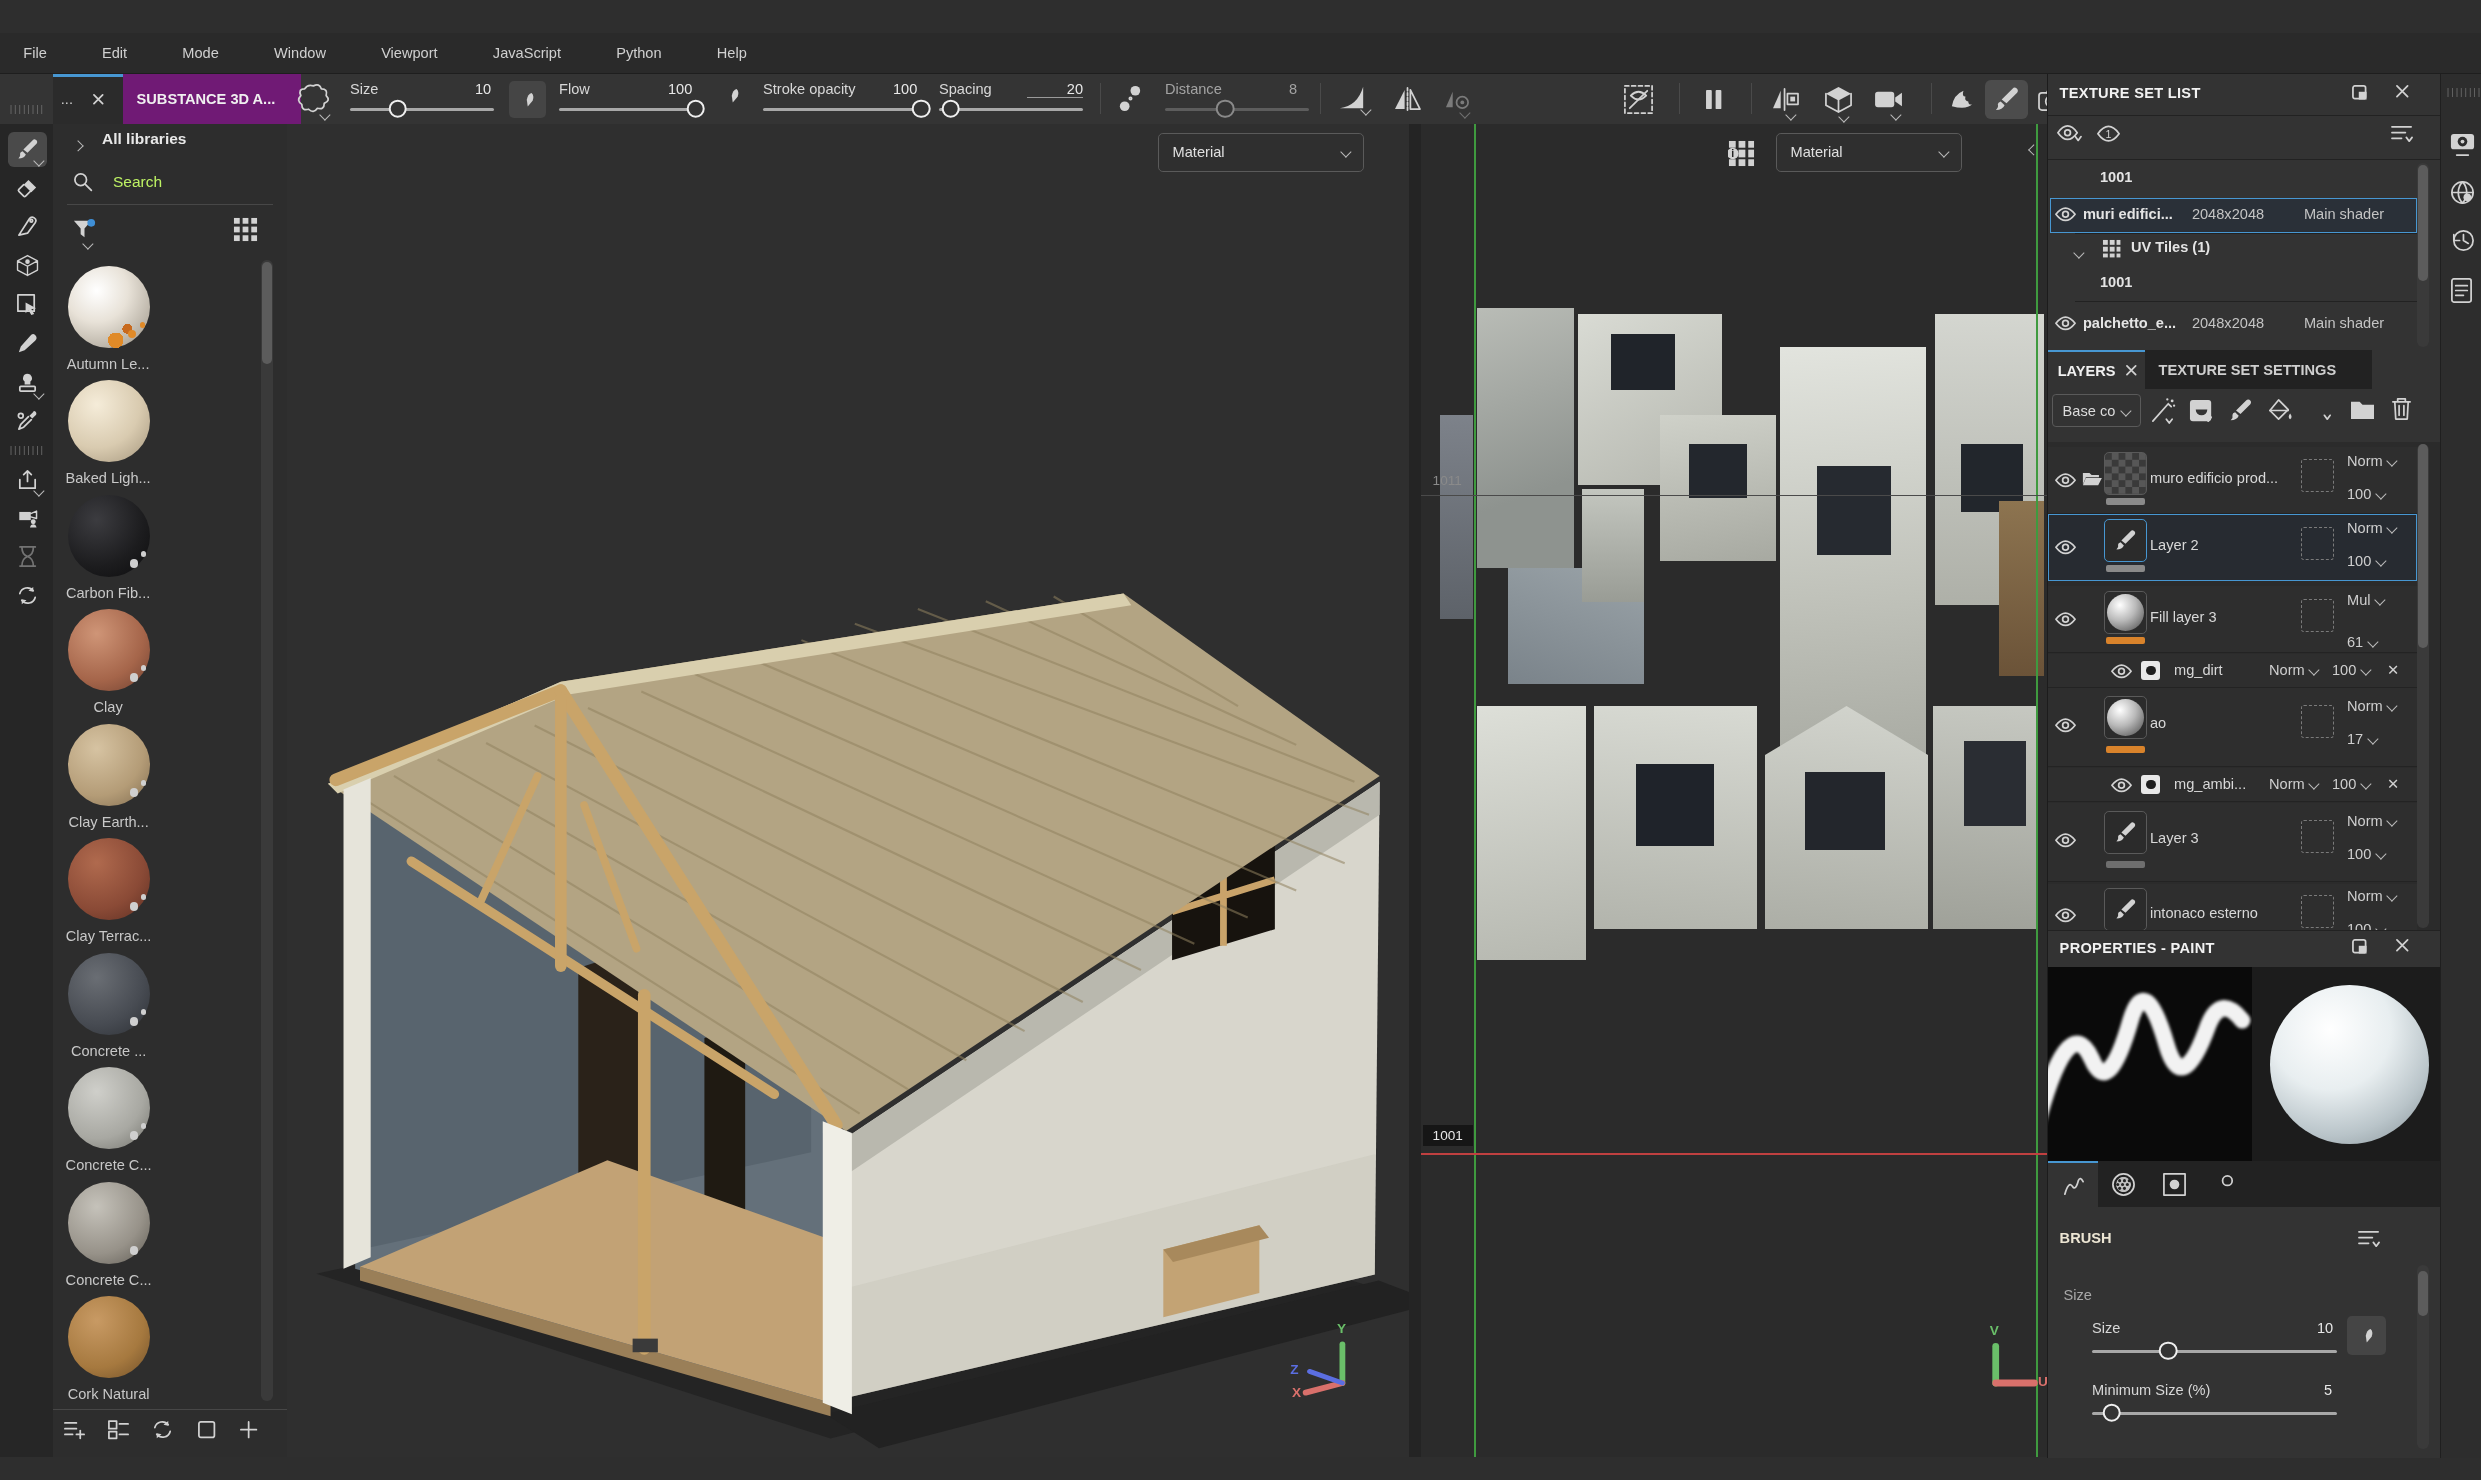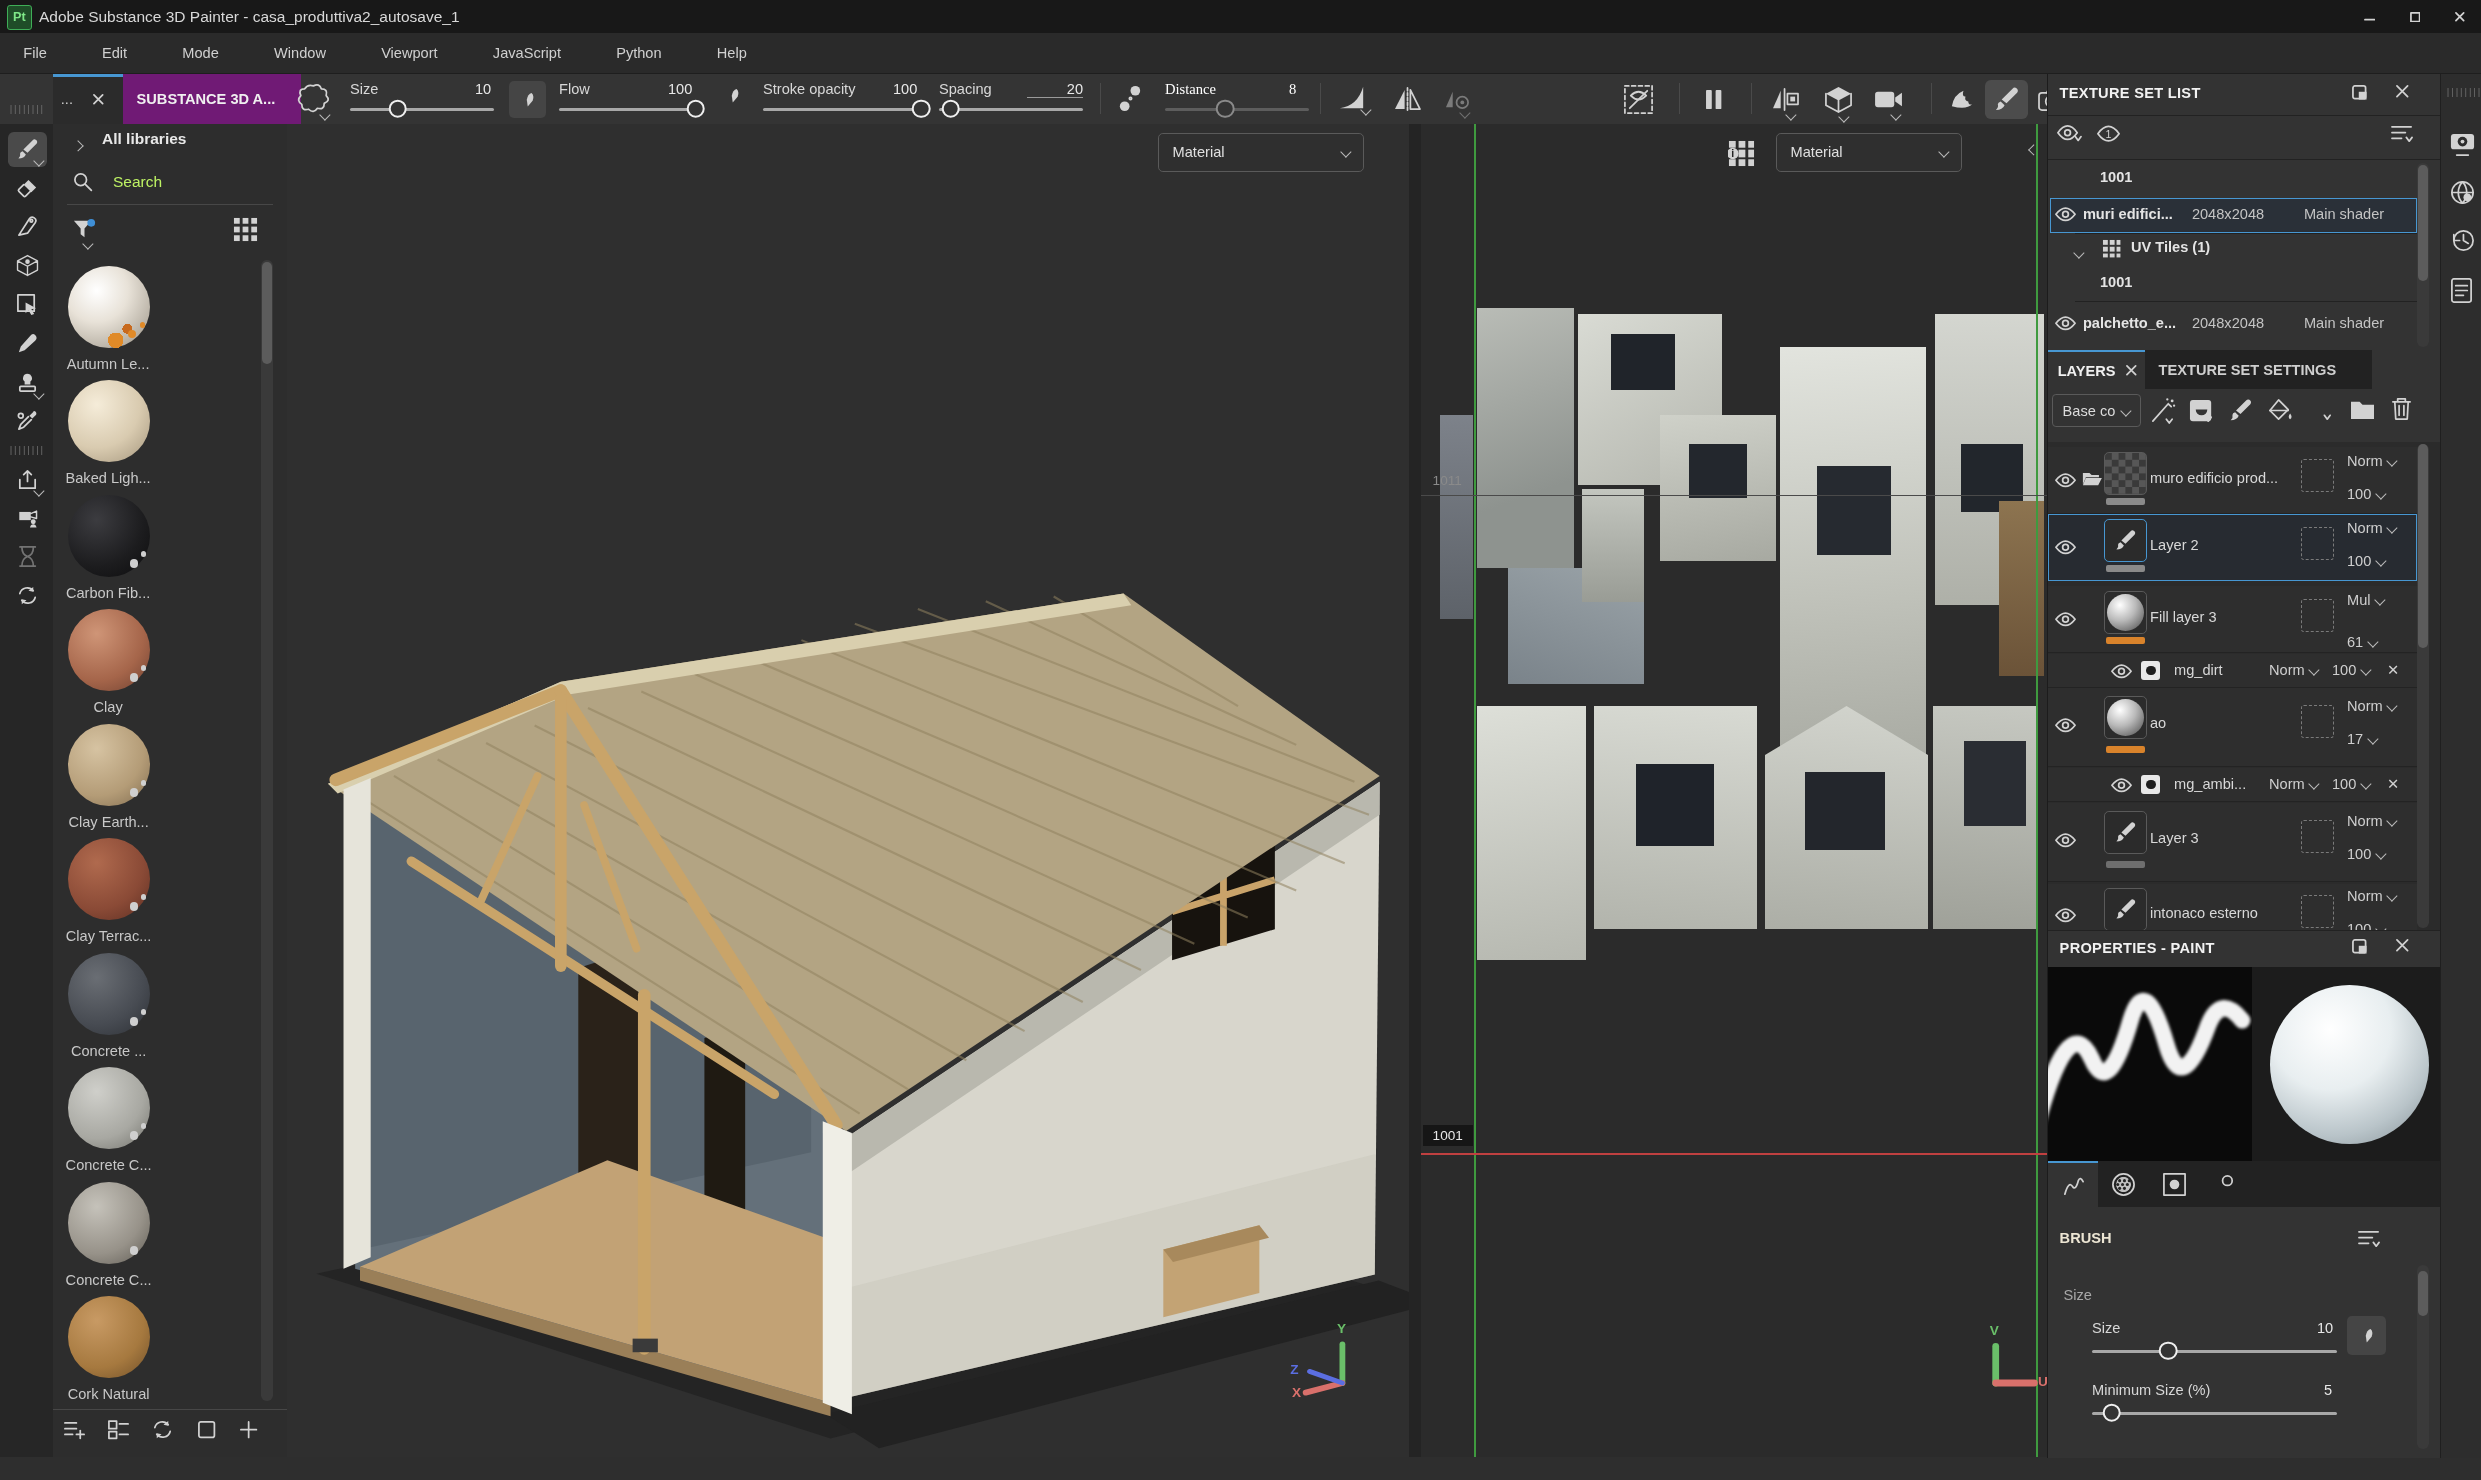--- a/index.html
+++ b/index.html
@@ -10,21 +10,21 @@
   
   .titlebar{left:0;top:0;width:2481px;height:33px;background:#181818;}
   .pt-logo{left:6.8px;top:4.9px;width:23px;height:23px;background:#1f4d28;border:1px solid #3fae57;border-radius:2.9px;
            color:#7ee787;font-size:12.6px;font-weight:bold;display:flex;align-items:center;justify-content:center;}
   .title-text{left:39px;top:7.8px;font-size:15.5px;color:#d8d8d8;}
   .winbtn{top:0;width:45px;height:33px;display:flex;align-items:center;justify-content:center;color:#cfcfcf;}
   .menubar{left:0;top:33px;width:2481px;height:41px;background:#2a2a2a;border-bottom:1px solid #1e1e1e;display:flex;align-items:center;padding-left:9.7px;box-sizing:border-box;gap:28px;}
   .menu-item{padding:0 13.6px;font-size:14.6px;color:#d0d0d0;height:41px;display:flex;align-items:center;}
   .toolbar{left:0;top:74px;width:2481px;height:50px;background:#343434;border-bottom:1px solid #222;}
   .tb-label{font-size:14.6px;color:#d8d8d8;}
-  .tb-label.dim,.tb-value.dim{color:#ffffff;font-family:Liberation Serif, serif;}
+  .tb-label.dim,.tb-value.dim{color:#a3a3a3;}
   .tb-value{font-size:14.6px;color:#e8e8e8;}
   .slider{position:absolute;height:15.5px;}
   .slider .track{position:absolute;left:0;right:0;top:6.8px;height:2.9px;background:#a8a8a8;border-radius:1.9px;}
   .slider.dim .track{background:#5d5d5d;}
   .slider .thumb{position:absolute;top:7.8px;width:14.6px;height:14.6px;border:2.4px solid #efefef;background:#343434;border-radius:50%;transform:translate(-50%,-50%);}
   .slider.dim .thumb{border-color:#8a8a8a;}
   .vsep{position:absolute;top:83px;width:1px;height:31px;background:#4a4a4a;}
   .cd{display:inline-block;width:6.8px;height:6.8px;border-right:1.6px solid #bbb;border-bottom:1.6px solid #bbb;transform:rotate(45deg);}
   .cr{display:inline-block;width:6.8px;height:6.8px;border-right:1.6px solid #bbb;border-bottom:1.6px solid #bbb;transform:rotate(-45deg);}
   .penbox{position:absolute;width:37px;height:37px;background:#454545;border-radius:4.9px;display:flex;align-items:center;justify-content:center;}
@@ -85,39 +85,20 @@
   svg{display:block;}
   .ico{fill:none;stroke:#d2d2d2;stroke-width:1.8;stroke-linecap:round;stroke-linejoin:round;}
   .ico-fill{fill:#d2d2d2;stroke:none;}
   .dim-ico{opacity:.45;}
 </style>
 </head>
 <body>
 
 <div id="app" class="nosel">
 
-  <div class="abs titlebar">
-    <div class="abs pt-logo">Pt</div>
-    <div class="abs title-text">Adobe Substance 3D Painter - casa_produttiva2_autosave_1</div>
-    <div class="abs winbtn" style="left:2347px">
-        <svg width="11.6" height="11.6" viewBox="0 0 12 12">
-          <line class="ico" x1="1" y1="9" x2="11" y2="9"></line>
-        </svg>
-      </div>
-    <div class="abs winbtn" style="left:2392px">
-        <svg width="11.6" height="11.6" viewBox="0 0 12 12">
-          <rect class="ico" x="2" y="2" width="9" height="9"></rect>
-        </svg>
-      </div>
-    <div class="abs winbtn" style="left:2437px">
-        <svg width="11.6" height="11.6" viewBox="0 0 12 12">
-          <path class="ico" d="M2 2 L10 10 M10 2 L2 10"></path>
-        </svg>
-      </div>
-  </div>
 
   <div class="abs menubar">
     <div class="menu-item">File</div>
     <div class="menu-item">Edit</div>
     <div class="menu-item">Mode</div>
     <div class="menu-item">Window</div>
     <div class="menu-item">Viewport</div>
     <div class="menu-item">JavaScript</div>
     <div class="menu-item">Python</div>
     <div class="menu-item">Help</div>

